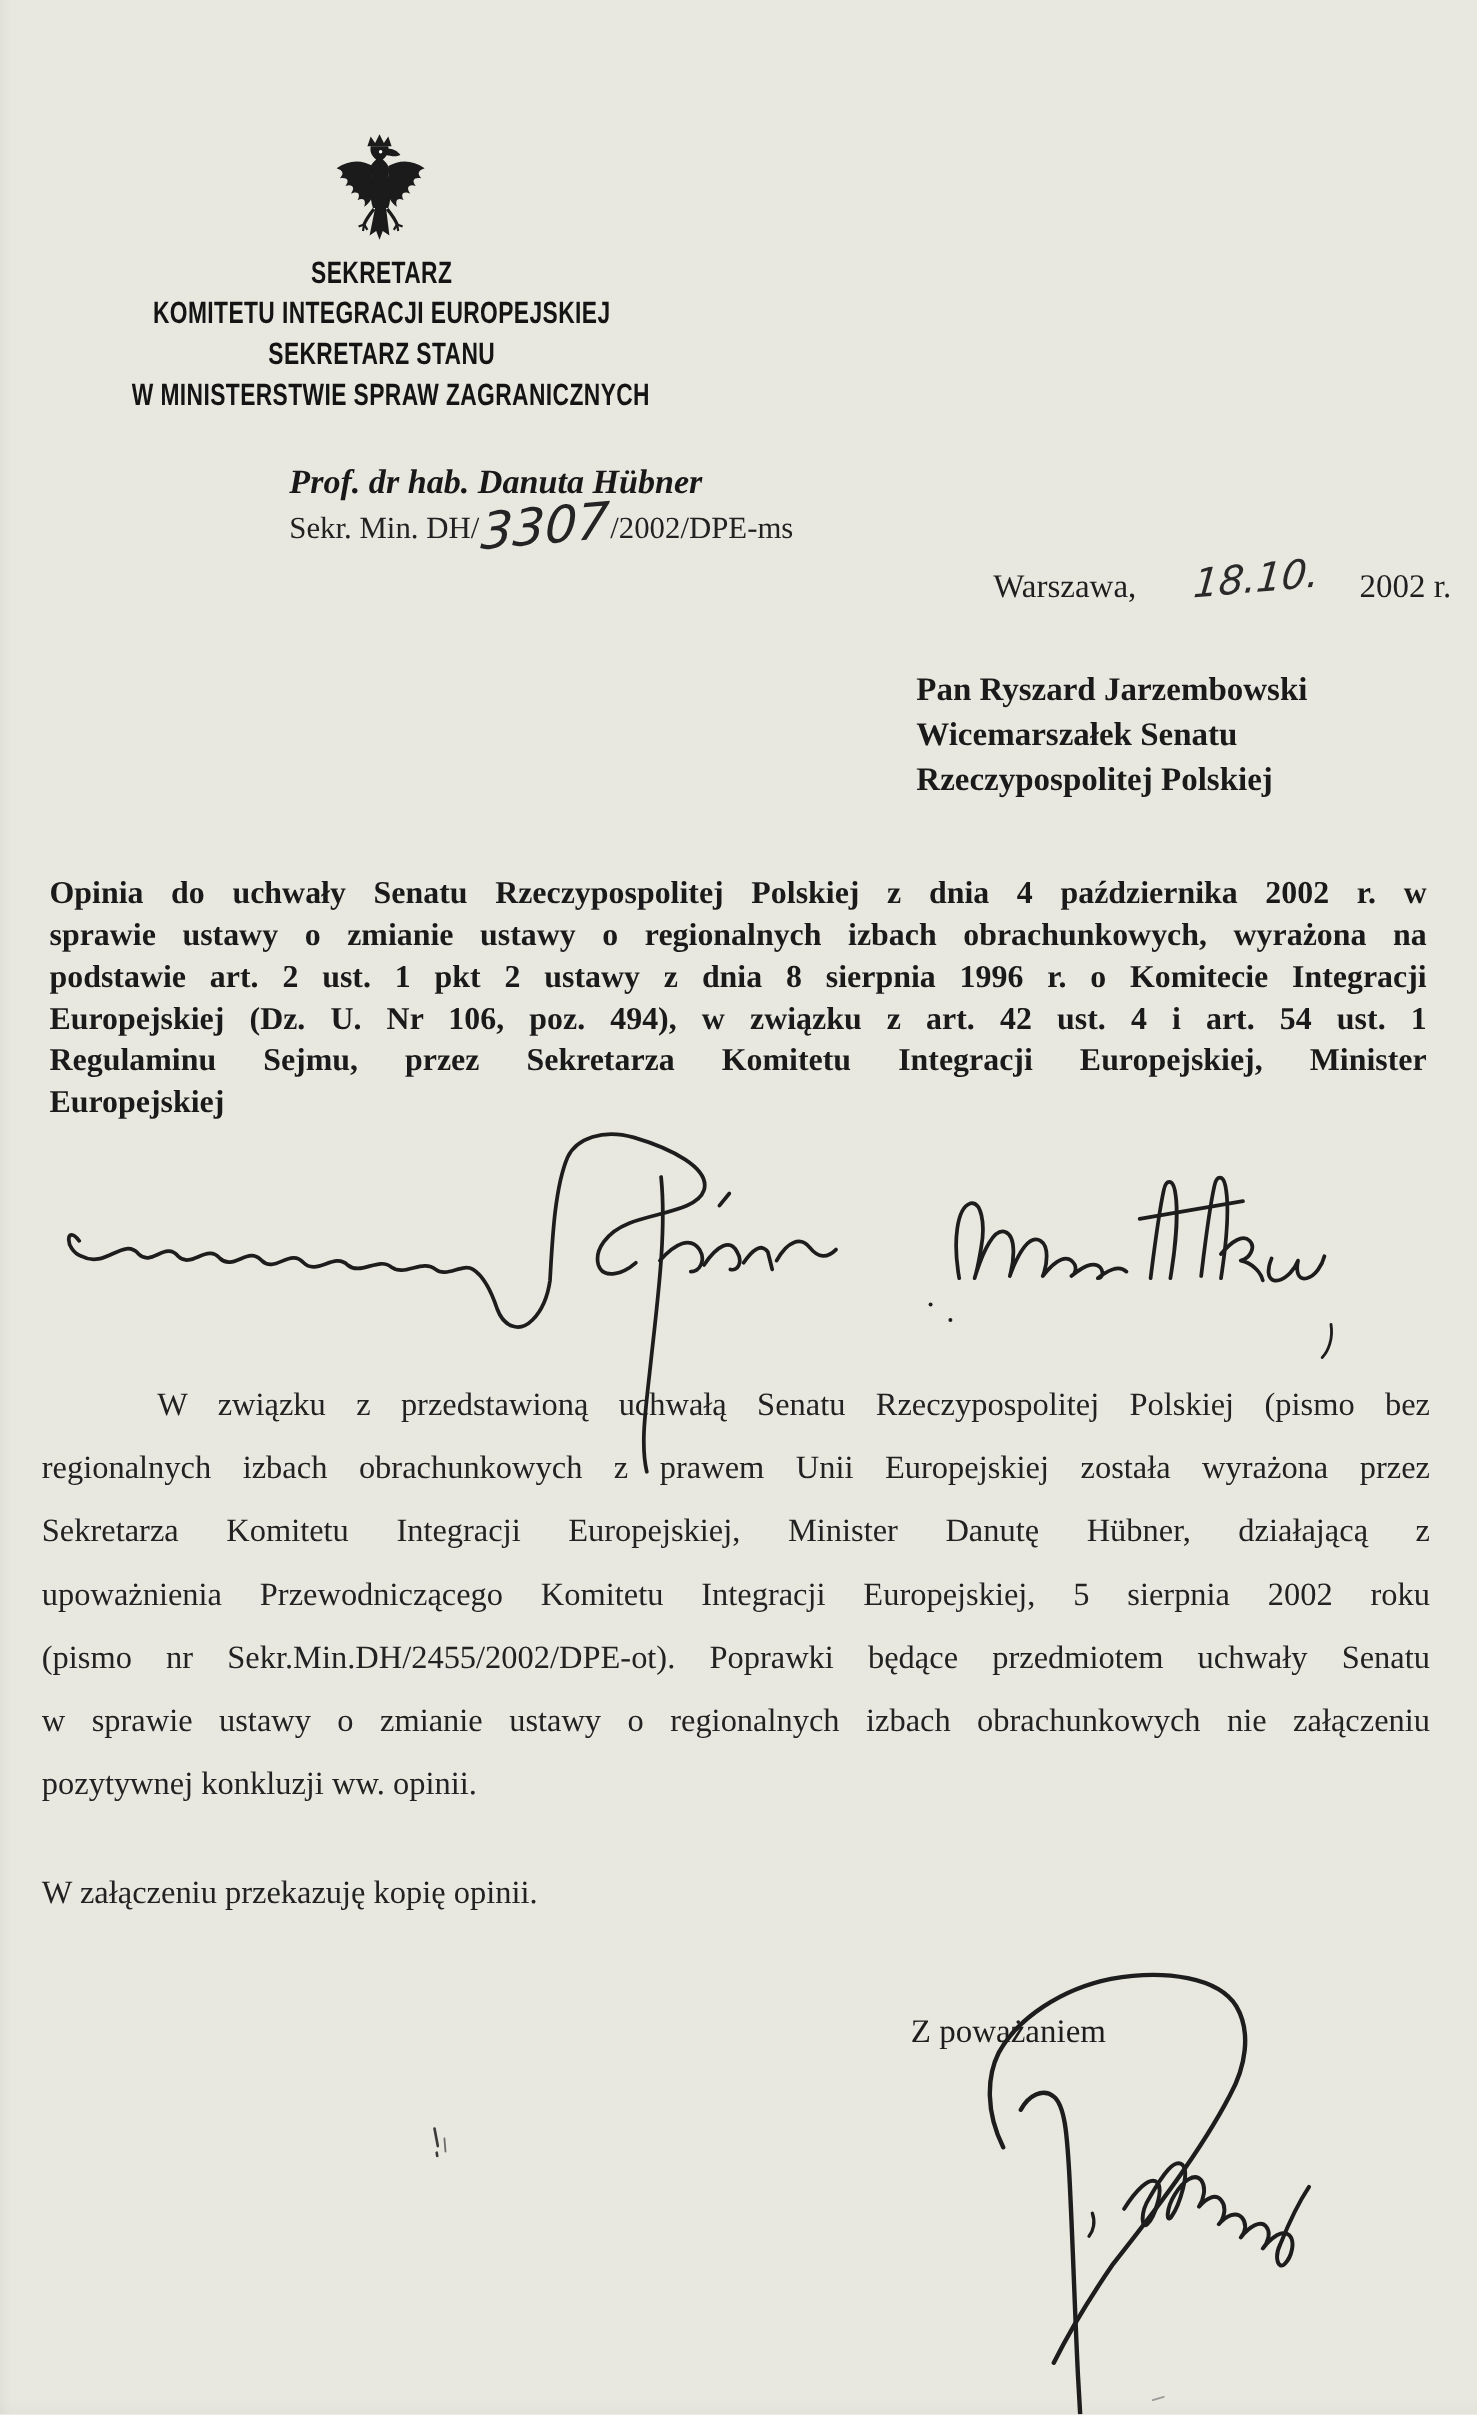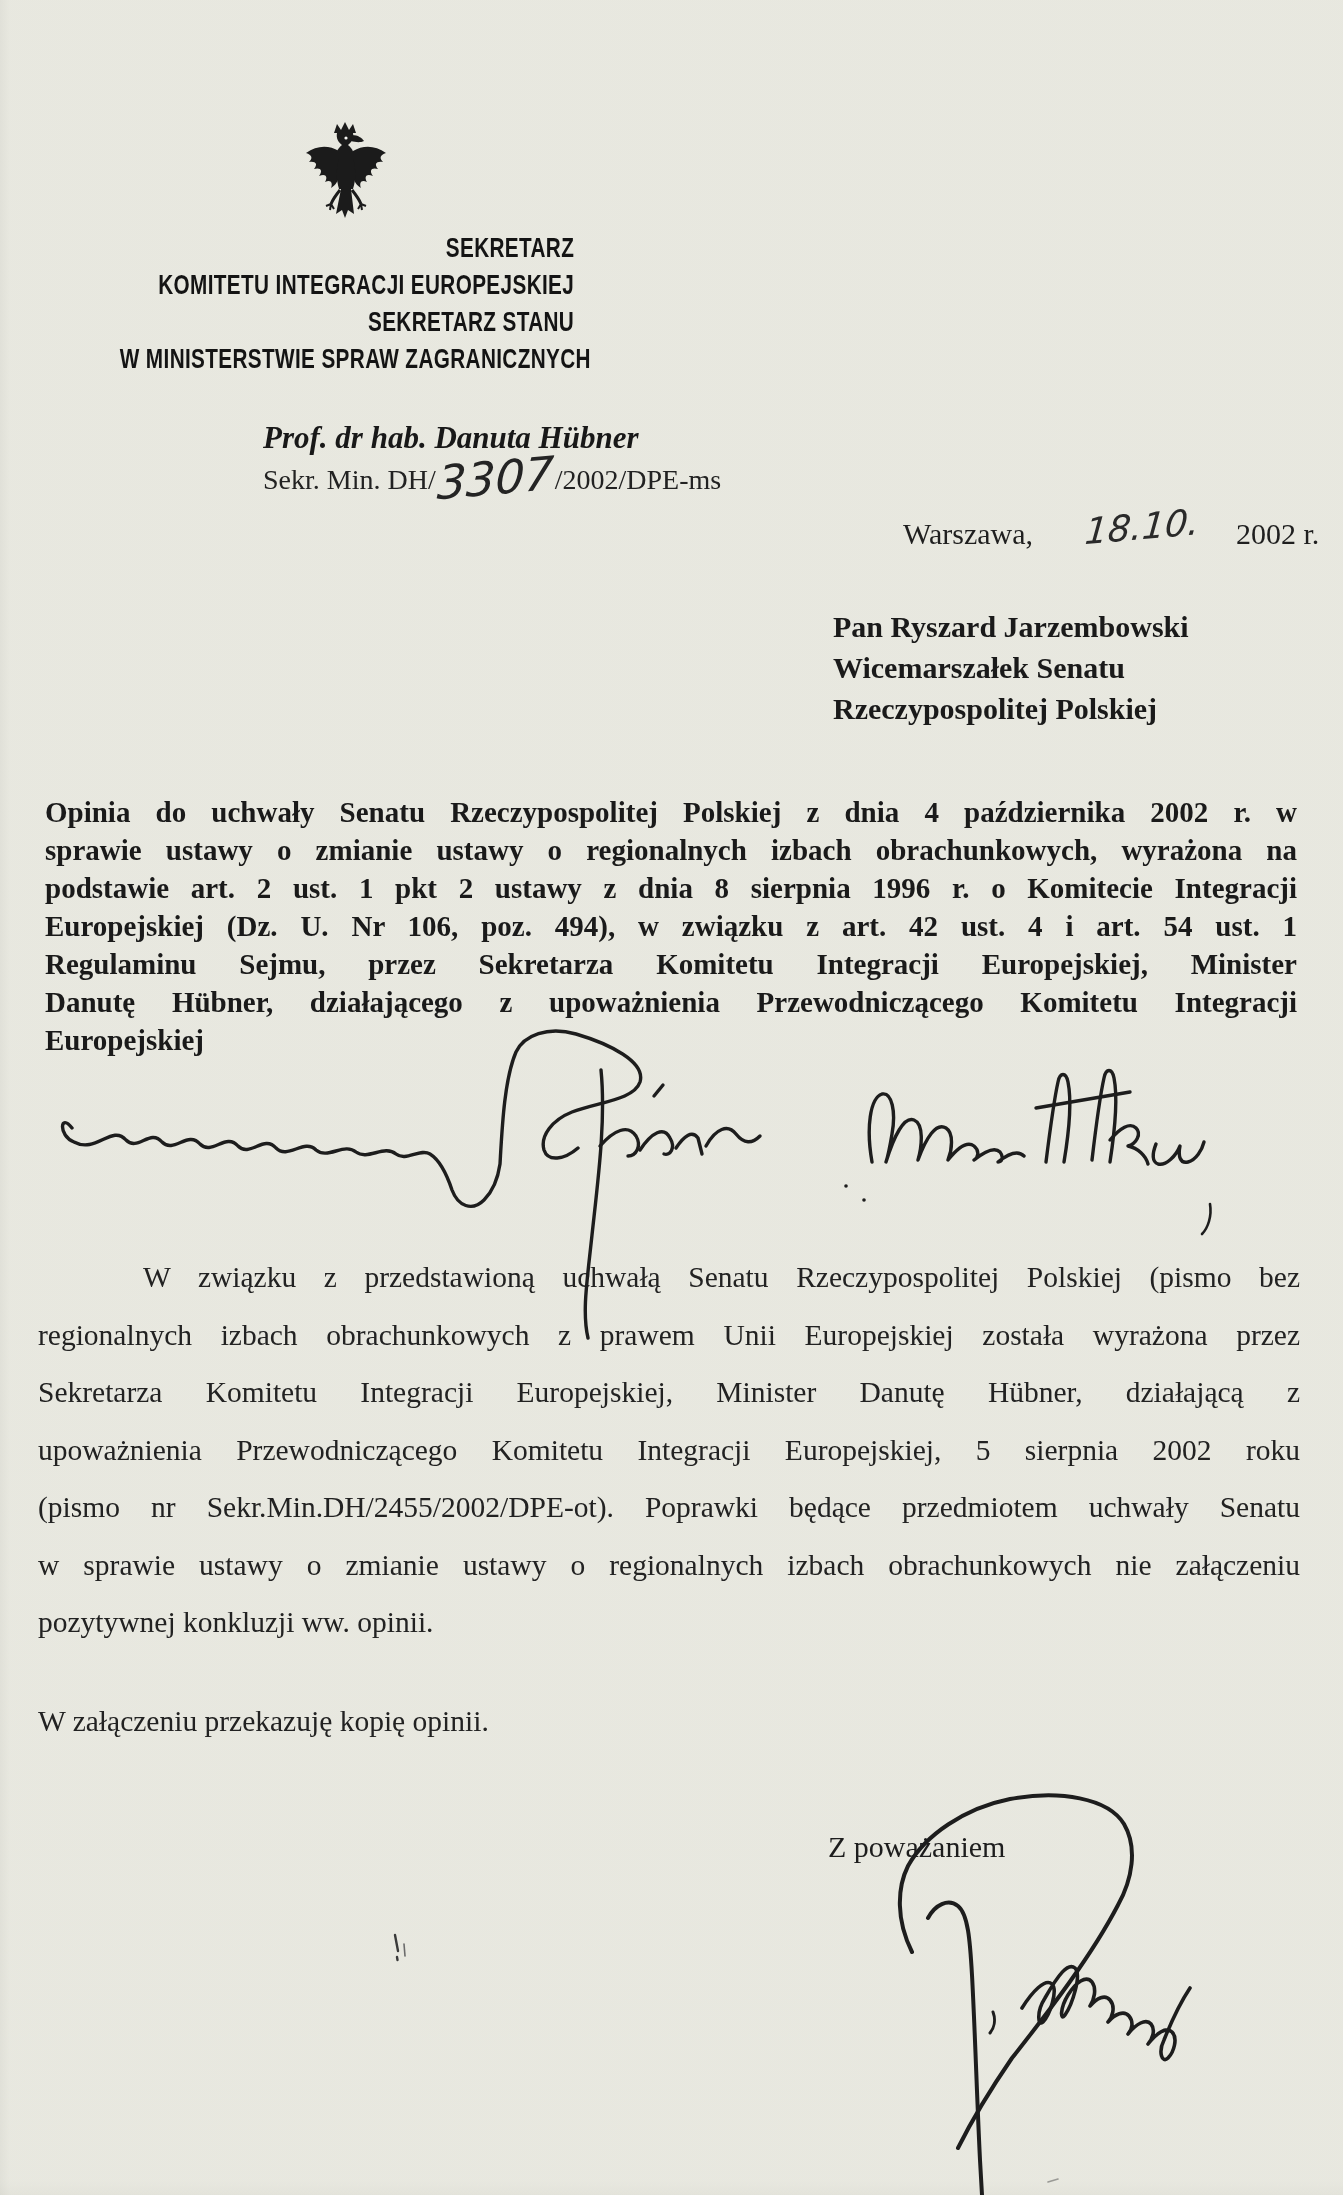--- a/index.html
+++ b/index.html
@@ -12,21 +12,21 @@
     background-blend-mode:multiply;
     overflow:hidden;
     font-family:"Liberation Serif",serif;
     color:#1f1f1f;
   }
   .abs{position:absolute;}
 
   
   .letterhead{
     left:40px;top:229px;width:614px;
-    text-align:right;
+    text-align:center;
     font-family:"Liberation Sans",sans-serif;
     font-weight:bold;font-size:28px;line-height:37px;
     color:#141414;letter-spacing:.5px;white-space:nowrap;
   }
   .hl{transform:scaleX(.74);transform-origin:50% 50%;}
 
   
   .sender-name{left:263px;top:420px;font-style:italic;font-weight:bold;font-size:31px;color:#181818;}
   .ref-line{left:263px;top:458px;font-size:28px;white-space:nowrap;color:#222;}
   .hw-num{
@@ -110,21 +110,20 @@
       <div class="addr-line">Wicemarszałek Senatu</div>
       <div class="addr-line">Rzeczypospolitej Polskiej</div>
     </div>
 
   <div class="abs subject">
       <div class="subj-line jl">Opinia do uchwały Senatu Rzeczypospolitej Polskiej z dnia 4 października 2002 r. w</div>
       <div class="subj-line jl">sprawie ustawy o zmianie ustawy o regionalnych izbach obrachunkowych, wyrażona na</div>
       <div class="subj-line jl">podstawie art. 2 ust. 1 pkt 2 ustawy z dnia 8 sierpnia 1996 r. o Komitecie Integracji</div>
       <div class="subj-line jl">Europejskiej (Dz. U. Nr 106, poz. 494), w związku z art. 42 ust. 4 i art. 54 ust. 1</div>
       <div class="subj-line jl">Regulaminu Sejmu, przez Sekretarza Komitetu Integracji Europejskiej, Minister</div>
-      <div class="subj-line jl">Danutę Hübner, działającego z upoważnienia Przewodniczącego Komitetu Integracji</div>
       <div class="subj-line">Europejskiej</div>
     </div>
 
   <div class="abs bodytext">
       <div class="body-line jl" style="padding-left: 105px;">W związku z przedstawioną uchwałą Senatu Rzeczypospolitej Polskiej (pismo bez</div>
       <div class="body-line jl">regionalnych izbach obrachunkowych z prawem Unii Europejskiej została wyrażona przez</div>
       <div class="body-line jl">Sekretarza Komitetu Integracji Europejskiej, Minister Danutę Hübner, działającą z</div>
       <div class="body-line jl">upoważnienia Przewodniczącego Komitetu Integracji Europejskiej, 5 sierpnia 2002 roku</div>
       <div class="body-line jl">(pismo nr Sekr.Min.DH/2455/2002/DPE-ot). Poprawki będące przedmiotem uchwały Senatu</div>
       <div class="body-line jl">w sprawie ustawy o zmianie ustawy o regionalnych izbach obrachunkowych nie załączeniu</div>

